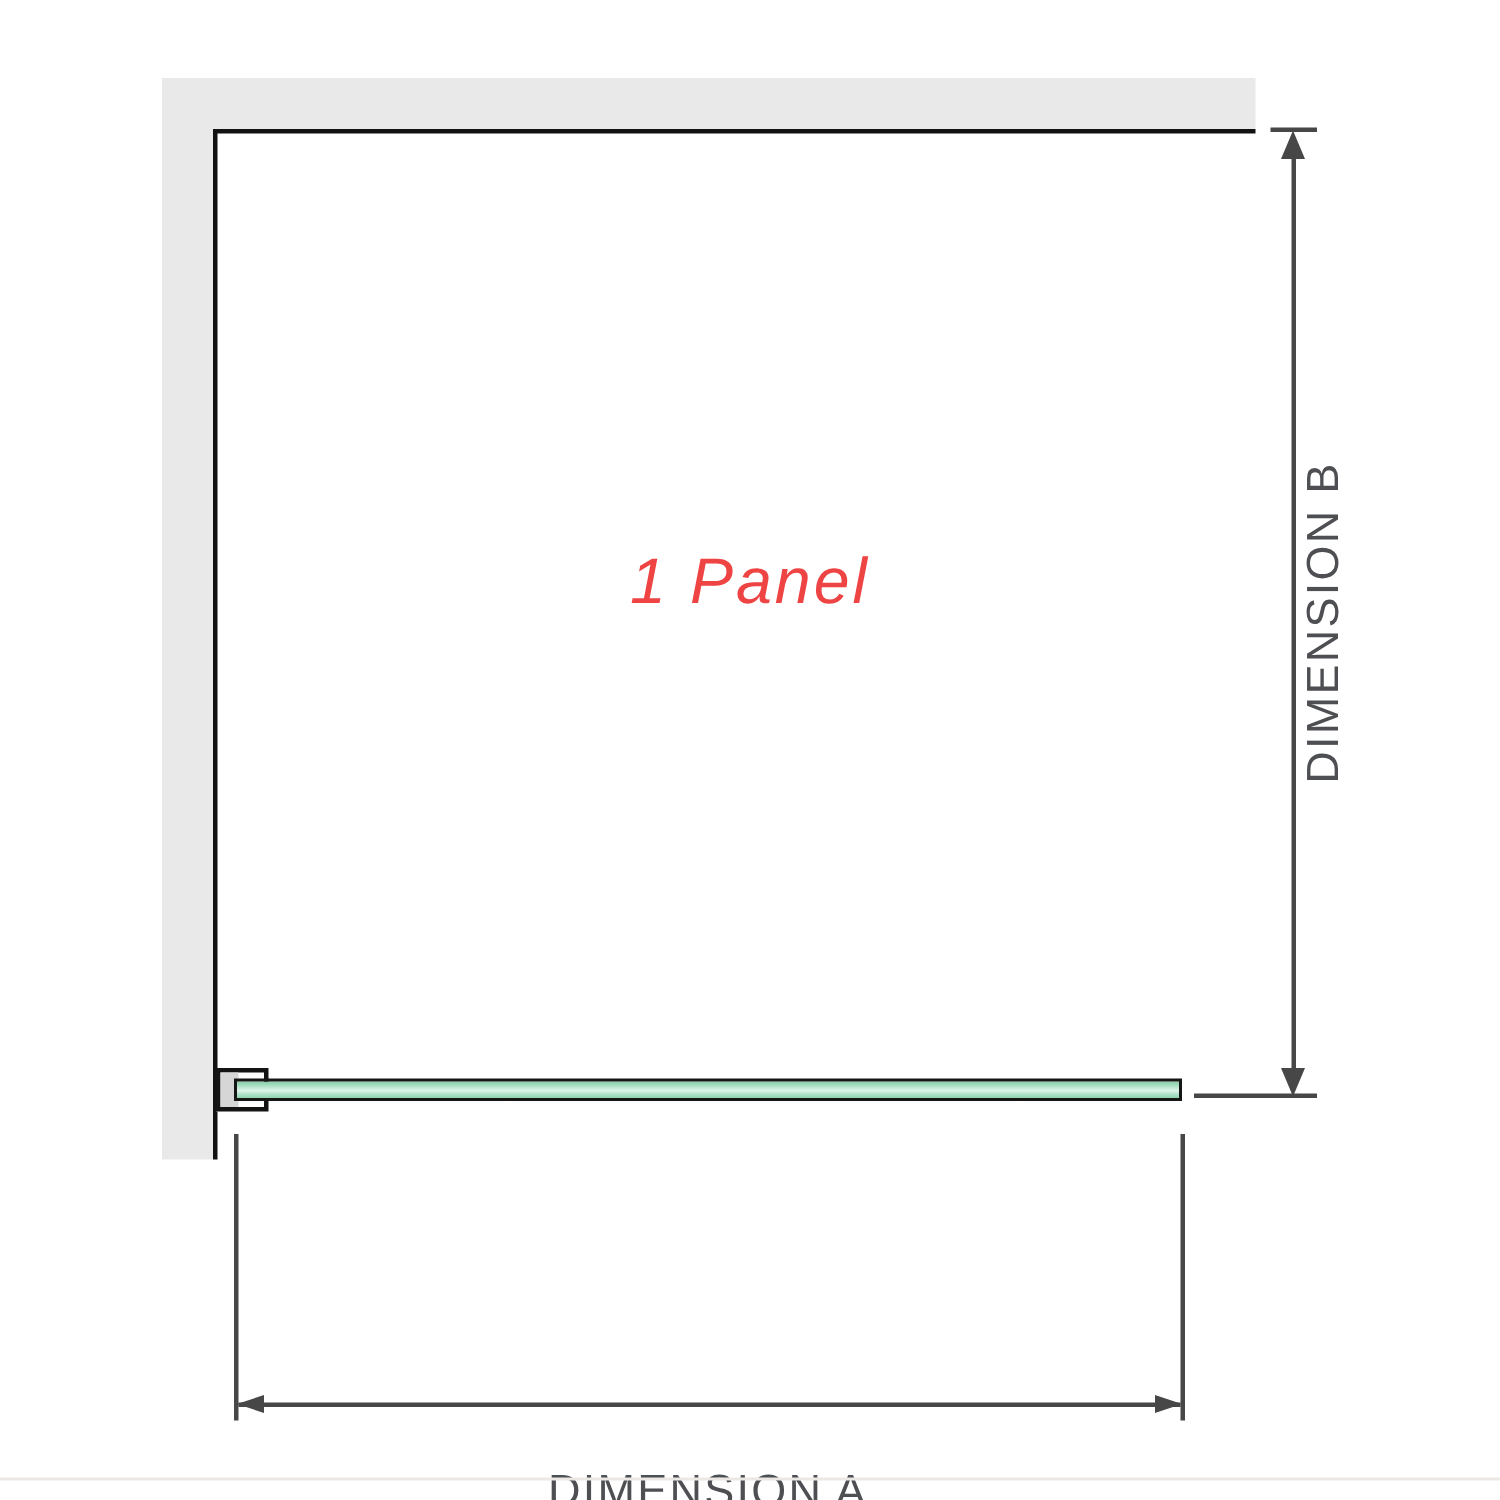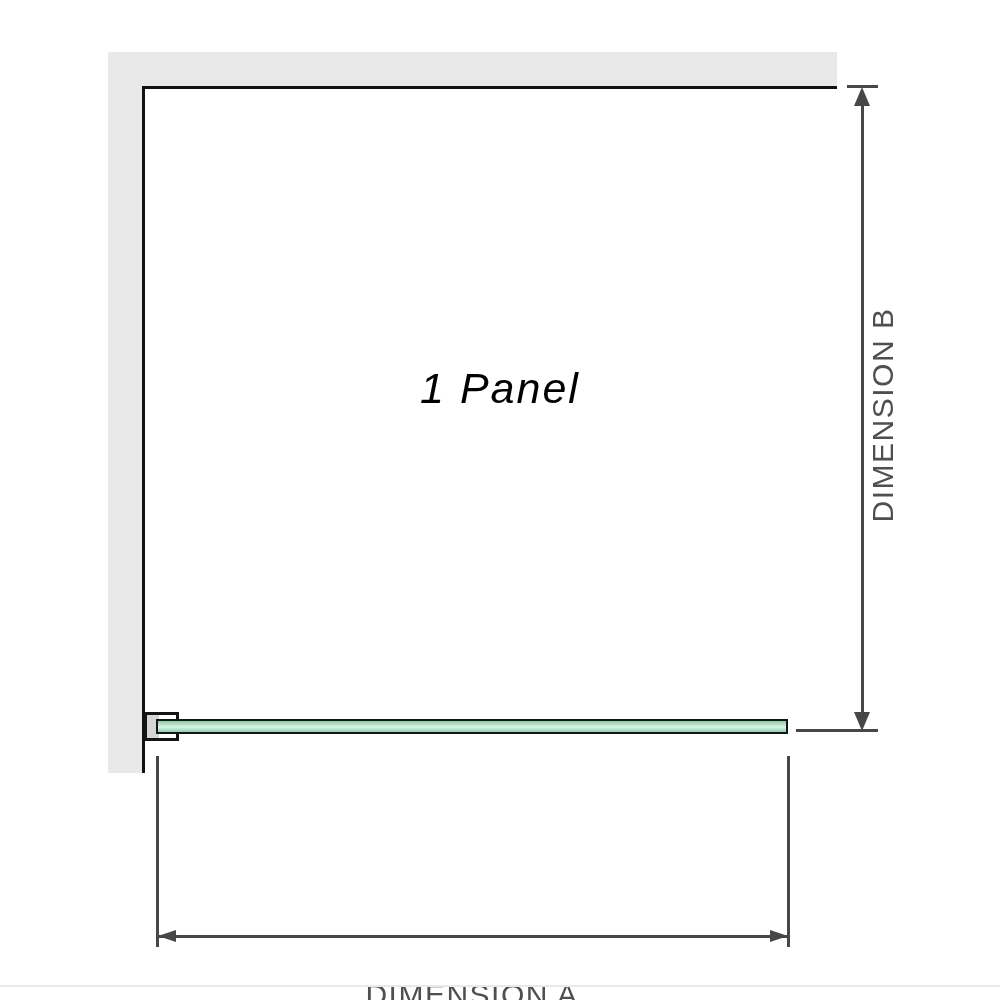--- a/index.html
+++ b/index.html
@@ -48,21 +48,21 @@
 
   
   .panel-label {
     position: absolute;
     left: 350px; top: 364px;
     width: 300px;
     text-align: center;
     font-style: italic;
     font-size: 43px;
     letter-spacing: 2px;
-    color: #000000;
+    color: #ef4444;
   }
 
   
   .bracket {
     position: absolute;
     left: 144px; top: 712px;
     width: 35px; height: 29px;
     border: 3px solid #141414;
     background: #ffffff;
   }

